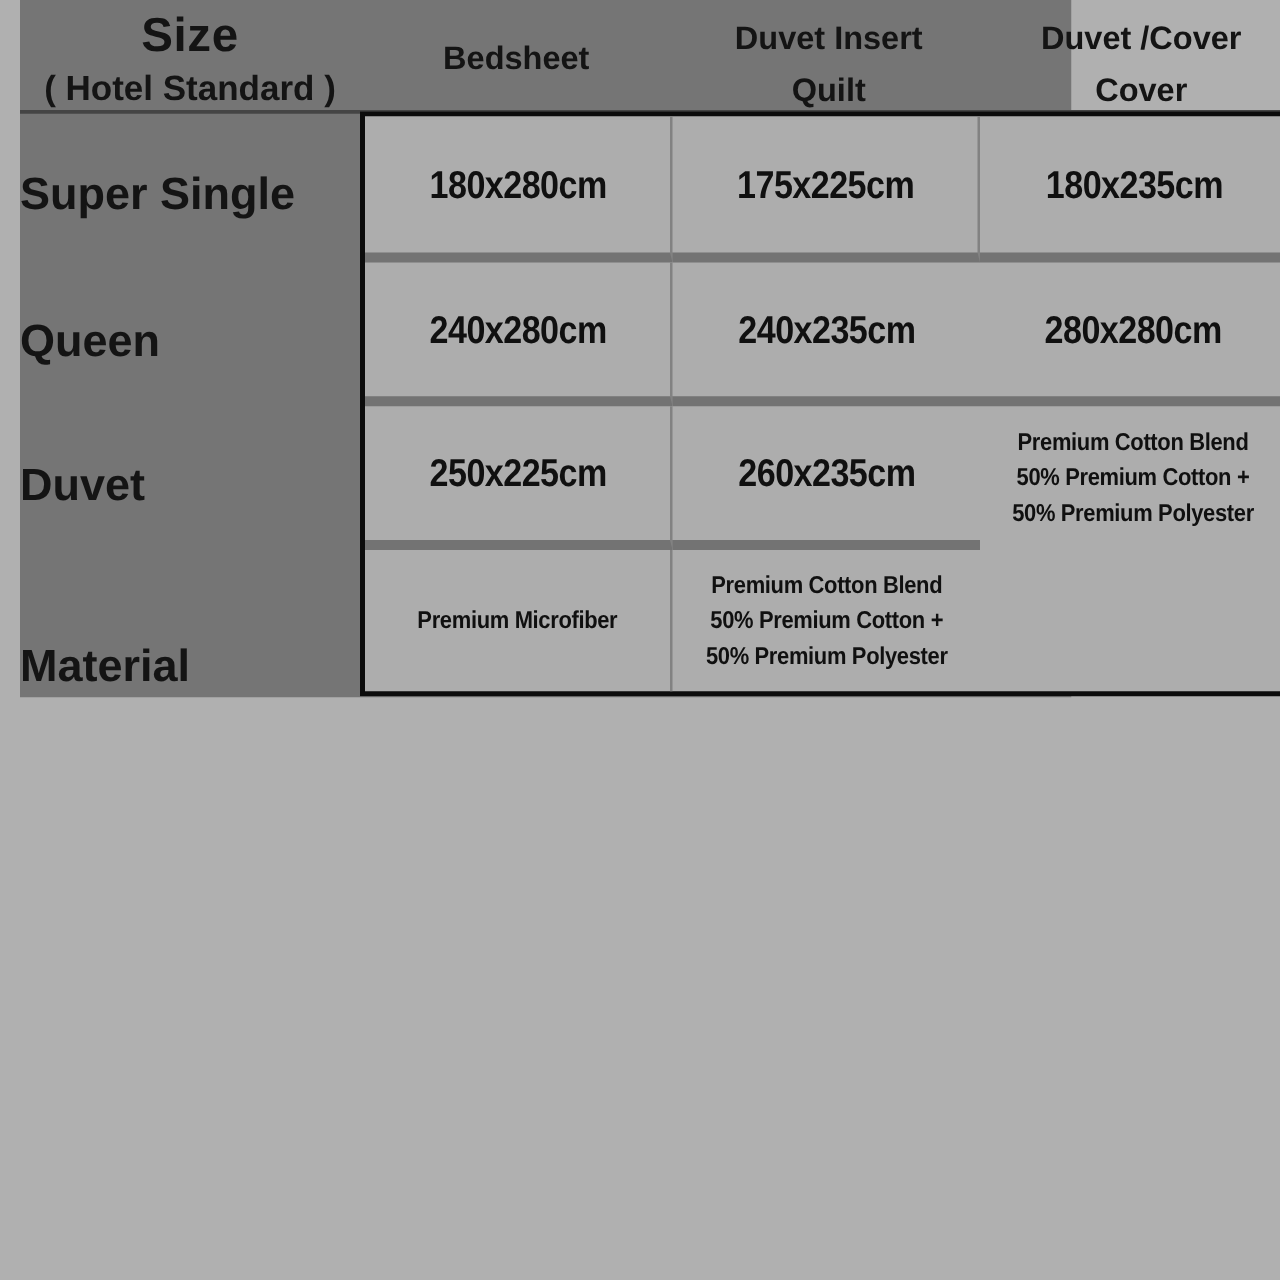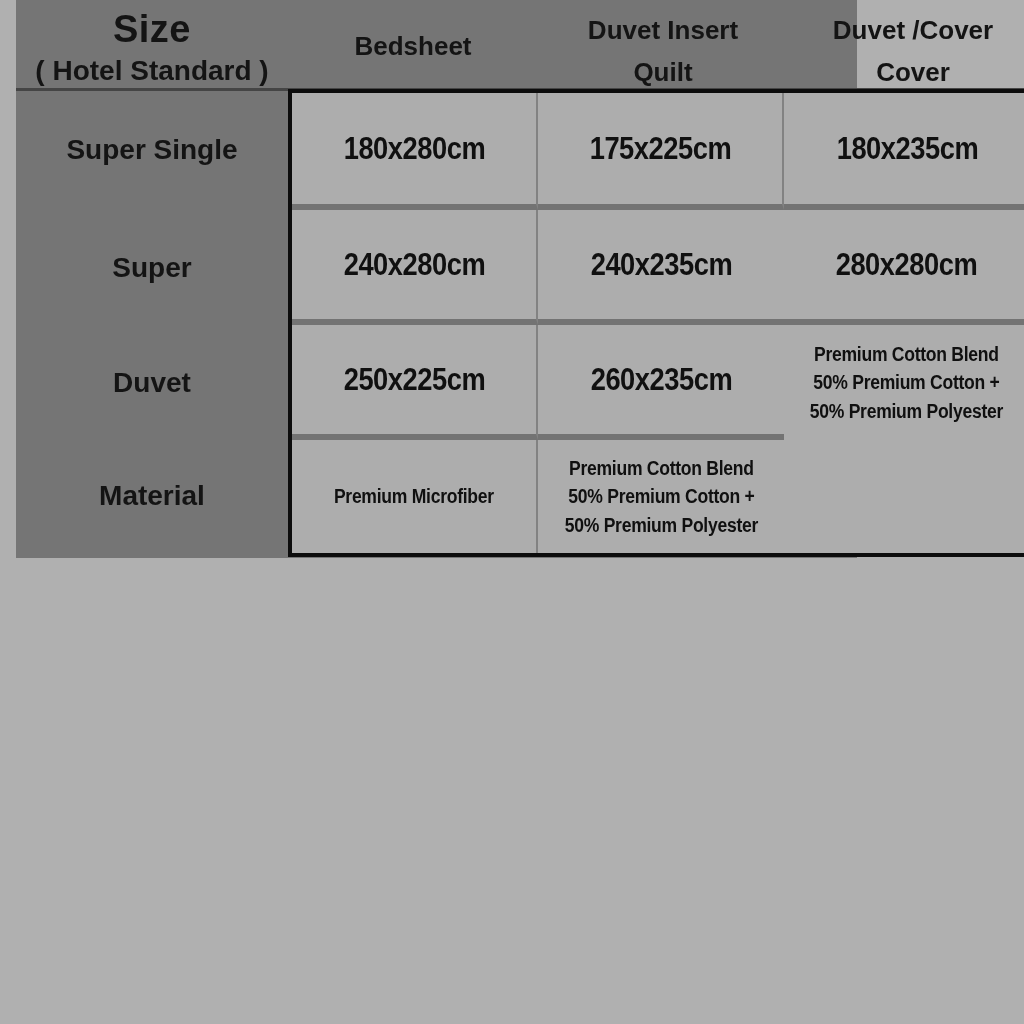--- a/index.html
+++ b/index.html
@@ -15,32 +15,32 @@
   #size-head { left:0; top:8px; width:272px; text-align:center; color:#141414; }
   #size-title { font-size:38px; font-weight:bold; letter-spacing:0.5px; }
   #size-sub { font-size:28px; font-weight:bold; margin-top:4px; }
 
   .col-head { top:10px; width:250px; text-align:center; color:#141414;
     font-size:26px; font-weight:bold; line-height:1.6; white-space:pre-line; }
   #col-head-0 { left:272px; top:26px; }
   #col-head-1 { left:522px; }
   #col-head-2 { left:772px; }
 
-  .row-label { left:0; width:272px; text-align:center; color:#141414;
-    font-size:28px; font-weight:bold; }
+  .row-label { left:0; width:272px; color:#141414;
+    font-size:36px; font-weight:bold; }
   #row-label-0 { top:134px; }
   #row-label-1 { top:252px; }
   #row-label-2 { top:367px; }
-  #row-label-3 { top:480px; }
+  #row-label-3 { top:512px; }
 
   #size-table { left:272px; top:89px; width:746px; height:468px;
     border:4px solid #0c0c0c; background:#adadad;
     display:grid; grid-template-columns:1fr 1fr 1fr;
     grid-template-rows:117px 115px 115px 1fr; }
-  .cell { border-right:2px solid #828282; border-bottom:6px solid #737373;
+  .cell { border-right:2px solid #828282; border-bottom:8px solid #737373;
     display:flex; align-items:center; justify-content:center;
     color:#101010; text-align:center; }
   .cell.last-col { border-right:none; }
   .cell.last-row { border-bottom:none;align-items:center; }
   .cell-val { font-size:31px; font-weight:bold; letter-spacing:-0.5px;
     display:inline-block; transform:scaleX(0.88); white-space:nowrap; }
   .cell-material { font-size:19.5px; font-weight:bold; line-height:1.45;
     display:inline-block; transform:scaleX(0.9); white-space:pre-line;
     letter-spacing:-0.3px; }
 
@@ -61,21 +61,21 @@
 
     <div id="col-head-1" class="abs col-head">Duvet Insert
 Quilt</div>
     <div id="col-head-0" class="abs col-head">Bedsheet</div>
     <div id="col-head-2" class="abs col-head">Duvet /Cover
 Cover</div>
 
     <div id="header-divider" class="abs"></div>
 
     <div id="row-label-0" class="abs row-label">Super Single</div>
-    <div id="row-label-1" class="abs row-label">Super</div>
+    <div id="row-label-1" class="abs row-label">Queen</div>
     <div id="row-label-2" class="abs row-label">Duvet</div>
     <div id="row-label-3" class="abs row-label">Material</div>
 
     <div id="size-table" class="abs">
       <div class="cell">
           <span class="cell-val">180x280cm</span>
         </div>
       <div class="cell">
           <span class="cell-val">175x225cm</span>
         </div>

